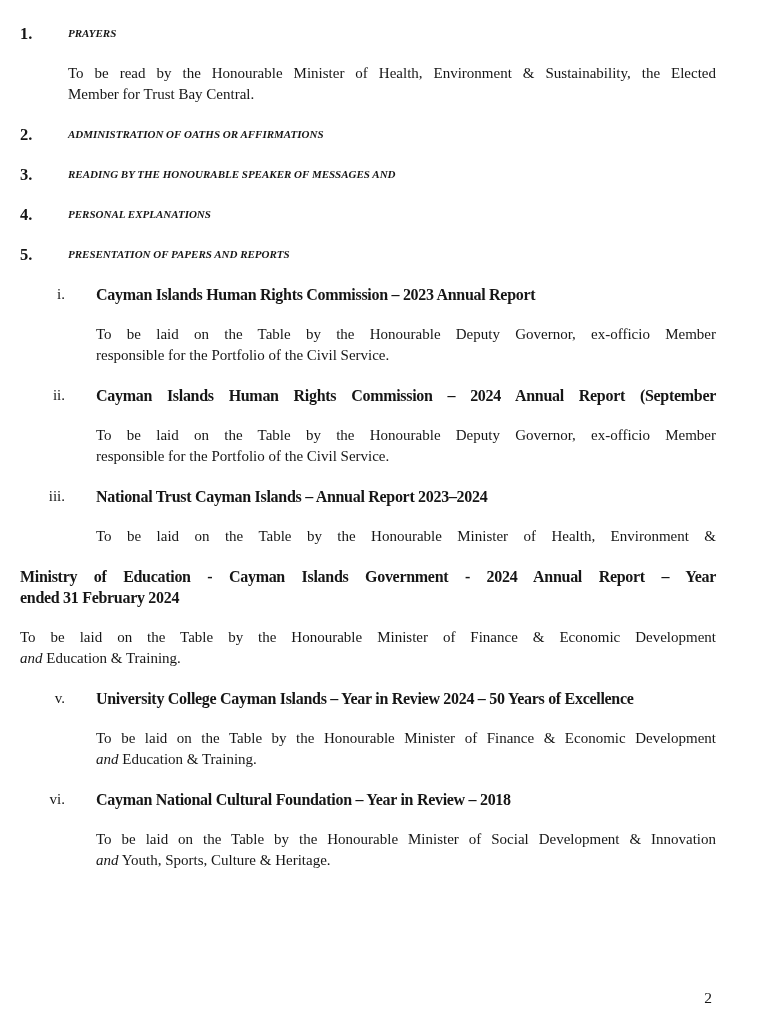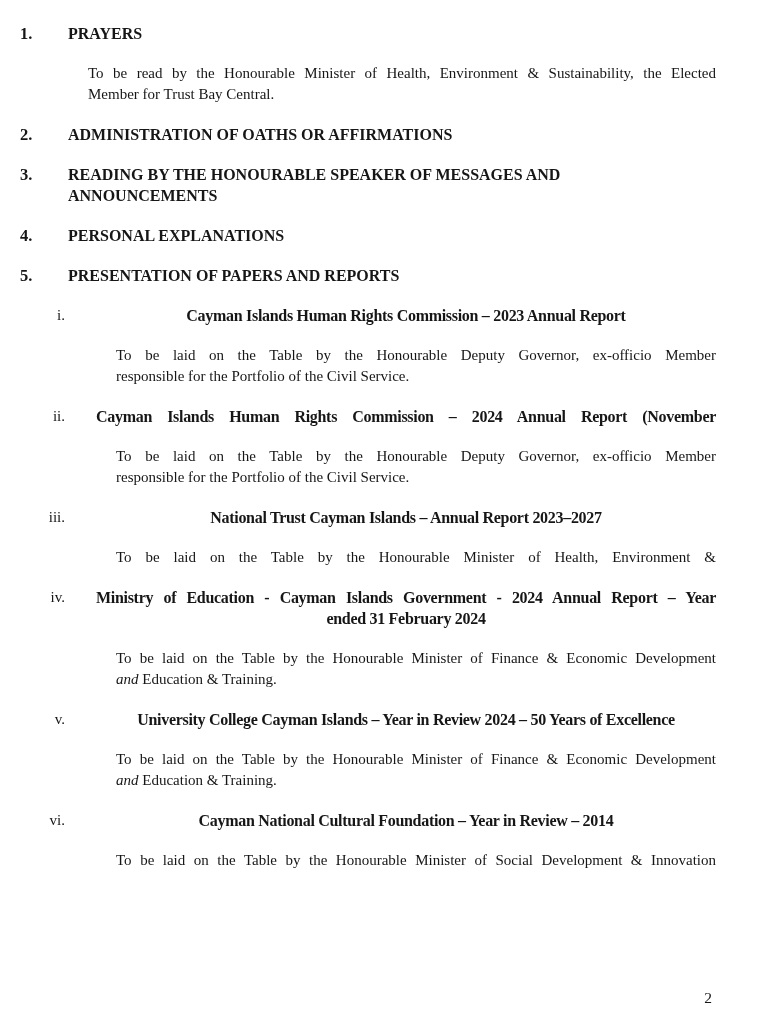--- a/index.html
+++ b/index.html
@@ -19,38 +19,38 @@
   .row { display: flex; margin-bottom: 19px; }
   .main-num {
     flex: 0 0 48px;
     font-weight: 700;
     font-size: 16.5px;
     line-height: 21px;
   }
   .main-content, .sub-content { flex: 1 1 auto; min-width: 0; }
   .main-title-line {
     font-weight: 700;
-    font-size: 16px;
+    font-size: 11px;
     line-height: 21px;
+    font-style: italic;
   }
   .sub-num {
     flex: 0 0 45px;
     margin-right: 31px;
     text-align: right;
     font-size: 15px;
     line-height: 21px;
   }
   .sub-title-line {
     font-weight: 700;
     font-size: 16px;
     letter-spacing: -0.3px;
     line-height: 21px;
-    text-align: center;
   }
-  .para { margin-top: 19px; margin-left: 20px; }
+  .para { margin-top: 19px; }
   .body-line {
     font-size: 15px;
     line-height: 21px;
   }
   .fill {
     text-align: justify;
     text-align-last: justify;
   }
   em { font-style: italic; }
   .page-number {
@@ -84,21 +84,20 @@
           <div>
             <div class="main-title-line">ADMINISTRATION OF OATHS OR AFFIRMATIONS</div>
           </div>
         </div>
       </div>
       <div class="row">
         <div class="main-num">3.</div>
         <div class="main-content">
           <div>
             <div class="main-title-line">READING BY THE HONOURABLE SPEAKER OF MESSAGES AND</div>
-            <div class="main-title-line">ANNOUNCEMENTS</div>
           </div>
         </div>
       </div>
       <div class="row">
         <div class="main-num">4.</div>
         <div class="main-content">
           <div>
             <div class="main-title-line">PERSONAL EXPLANATIONS</div>
           </div>
         </div>
@@ -120,41 +119,40 @@
           <div class="para">
             <div class="body-line fill"><span class="seg">To be laid on the Table by the Honourable Deputy Governor, ex-officio Member</span></div>
             <div class="body-line"><span class="seg">responsible for the Portfolio of the Civil Service.</span></div>
           </div>
         </div>
       </div>
       <div class="row">
         <div class="sub-num">ii.</div>
         <div class="sub-content">
           <div>
-            <div class="sub-title-line fill">Cayman Islands Human Rights Commission – 2024 Annual Report (November</div>
+            <div class="sub-title-line fill">Cayman Islands Human Rights Commission – 2024 Annual Report (September</div>
           </div>
           <div class="para">
             <div class="body-line fill"><span class="seg">To be laid on the Table by the Honourable Deputy Governor, ex-officio Member</span></div>
             <div class="body-line"><span class="seg">responsible for the Portfolio of the Civil Service.</span></div>
           </div>
         </div>
       </div>
       <div class="row">
         <div class="sub-num">iii.</div>
         <div class="sub-content">
           <div>
-            <div class="sub-title-line">National Trust Cayman Islands – Annual Report 2023–2027</div>
+            <div class="sub-title-line">National Trust Cayman Islands – Annual Report 2023–2024</div>
           </div>
           <div class="para">
             <div class="body-line fill"><span class="seg">To be laid on the Table by the Honourable Minister of Health, Environment &amp;</span></div>
           </div>
         </div>
       </div>
       <div class="row">
-        <div class="sub-num">iv.</div>
         <div class="sub-content">
           <div>
             <div class="sub-title-line fill">Ministry of Education - Cayman Islands Government - 2024 Annual Report – Year</div>
             <div class="sub-title-line">ended 31 February 2024</div>
           </div>
           <div class="para">
             <div class="body-line fill"><span class="seg">To be laid on the Table by the Honourable Minister of Finance &amp; Economic Development</span></div>
             <div class="body-line"><em class="seg">and</em><span class="seg"> Education &amp; Training.</span></div>
           </div>
         </div>
@@ -168,22 +166,23 @@
           <div class="para">
             <div class="body-line fill"><span class="seg">To be laid on the Table by the Honourable Minister of Finance &amp; Economic Development</span></div>
             <div class="body-line"><em class="seg">and</em><span class="seg"> Education &amp; Training.</span></div>
           </div>
         </div>
       </div>
       <div class="row">
         <div class="sub-num">vi.</div>
         <div class="sub-content">
           <div>
-            <div class="sub-title-line">Cayman National Cultural Foundation – Year in Review – 2014</div>
+            <div class="sub-title-line">Cayman National Cultural Foundation – Year in Review – 2018</div>
           </div>
           <div class="para">
             <div class="body-line fill"><span class="seg">To be laid on the Table by the Honourable Minister of Social Development &amp; Innovation</span></div>
+            <div class="body-line"><em class="seg">and</em><span class="seg"> Youth, Sports, Culture &amp; Heritage.</span></div>
           </div>
         </div>
       </div>
     </div>
   <div class="page-number">2</div>
 </div>
 
 </body></html>

